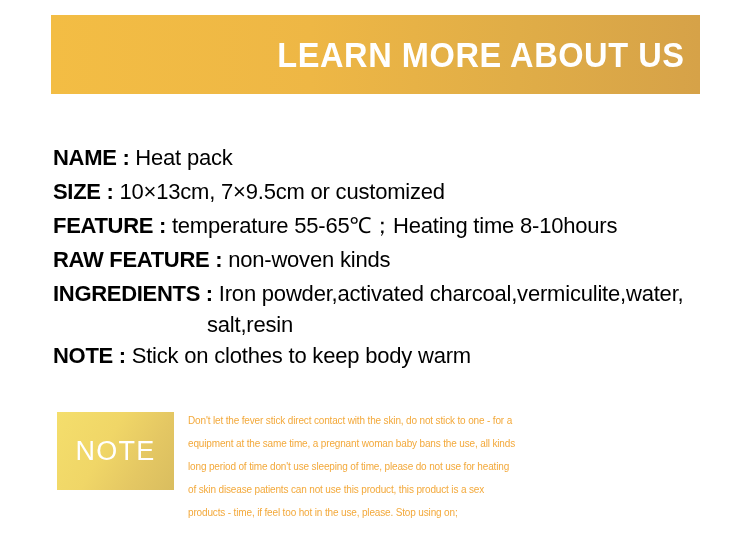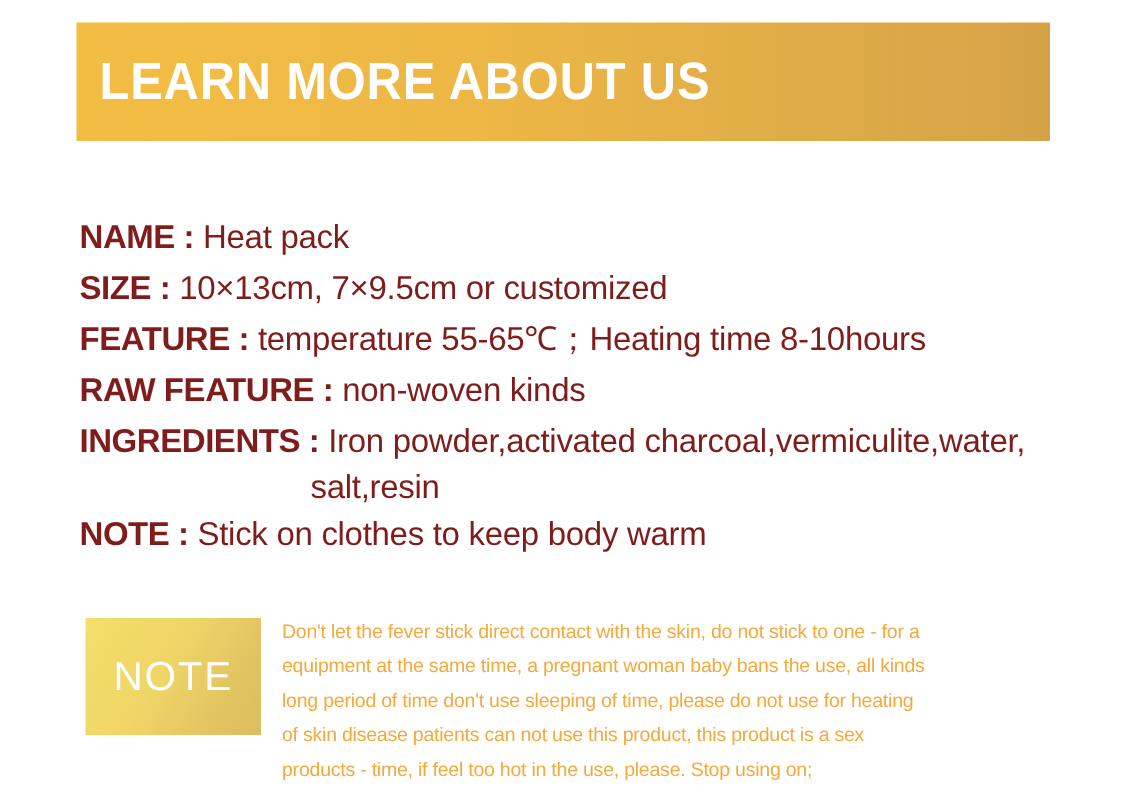--- a/index.html
+++ b/index.html
@@ -26,21 +26,21 @@
   
   .banner {
     position: absolute;
     left: 51px;
     top: 15px;
     width: 649px;
     height: 79px;
     background: linear-gradient(90deg, #f3bd44 0%, #eeb745 40%, #e0ad47 72%, #d6a248 100%);
     display: flex;
     align-items: center;
-    justify-content: flex-start;
+    justify-content: flex-end;
   }
   .banner-title {
     color: #ffffff;
     font-size: 35px;
     font-weight: bold;
     letter-spacing: 0.6px;
     line-height: 1;
     transform: scaleX(0.93);
     transform-origin: center center;
     white-space: nowrap;
@@ -50,21 +50,21 @@
   
   .specs {
     position: absolute;
     left: 53px;
     top: 141px;
     width: 670px;
   }
   .spec-row {
     font-size: 22px;
     line-height: 34px;
-    color: #7f1d1d;
+    color: #000000;
     white-space: nowrap;
     font-family: "Liberation Sans", sans-serif;
     letter-spacing: -0.2px;
   }
   .spec-row.wrap {
     white-space: normal;
   }
   .spec-label {
     font-weight: bold;
     letter-spacing: -0.3px;
@@ -104,21 +104,21 @@
     letter-spacing: 1.2px;
     font-weight: normal;
     font-family: "Liberation Sans", sans-serif;
   }
   .note-text {
     position: absolute;
     left: 131px;
     top: -3px;
     width: 540px;
     color: #f3a93b;
-    font-size: 13px;
+    font-size: 10px;
     line-height: 23px;
     font-family: "Liberation Sans", sans-serif;
     letter-spacing: -0.15px;
   }
   .note-line {
     display: block;
     white-space: nowrap;
   }
 </style>
 </head>

